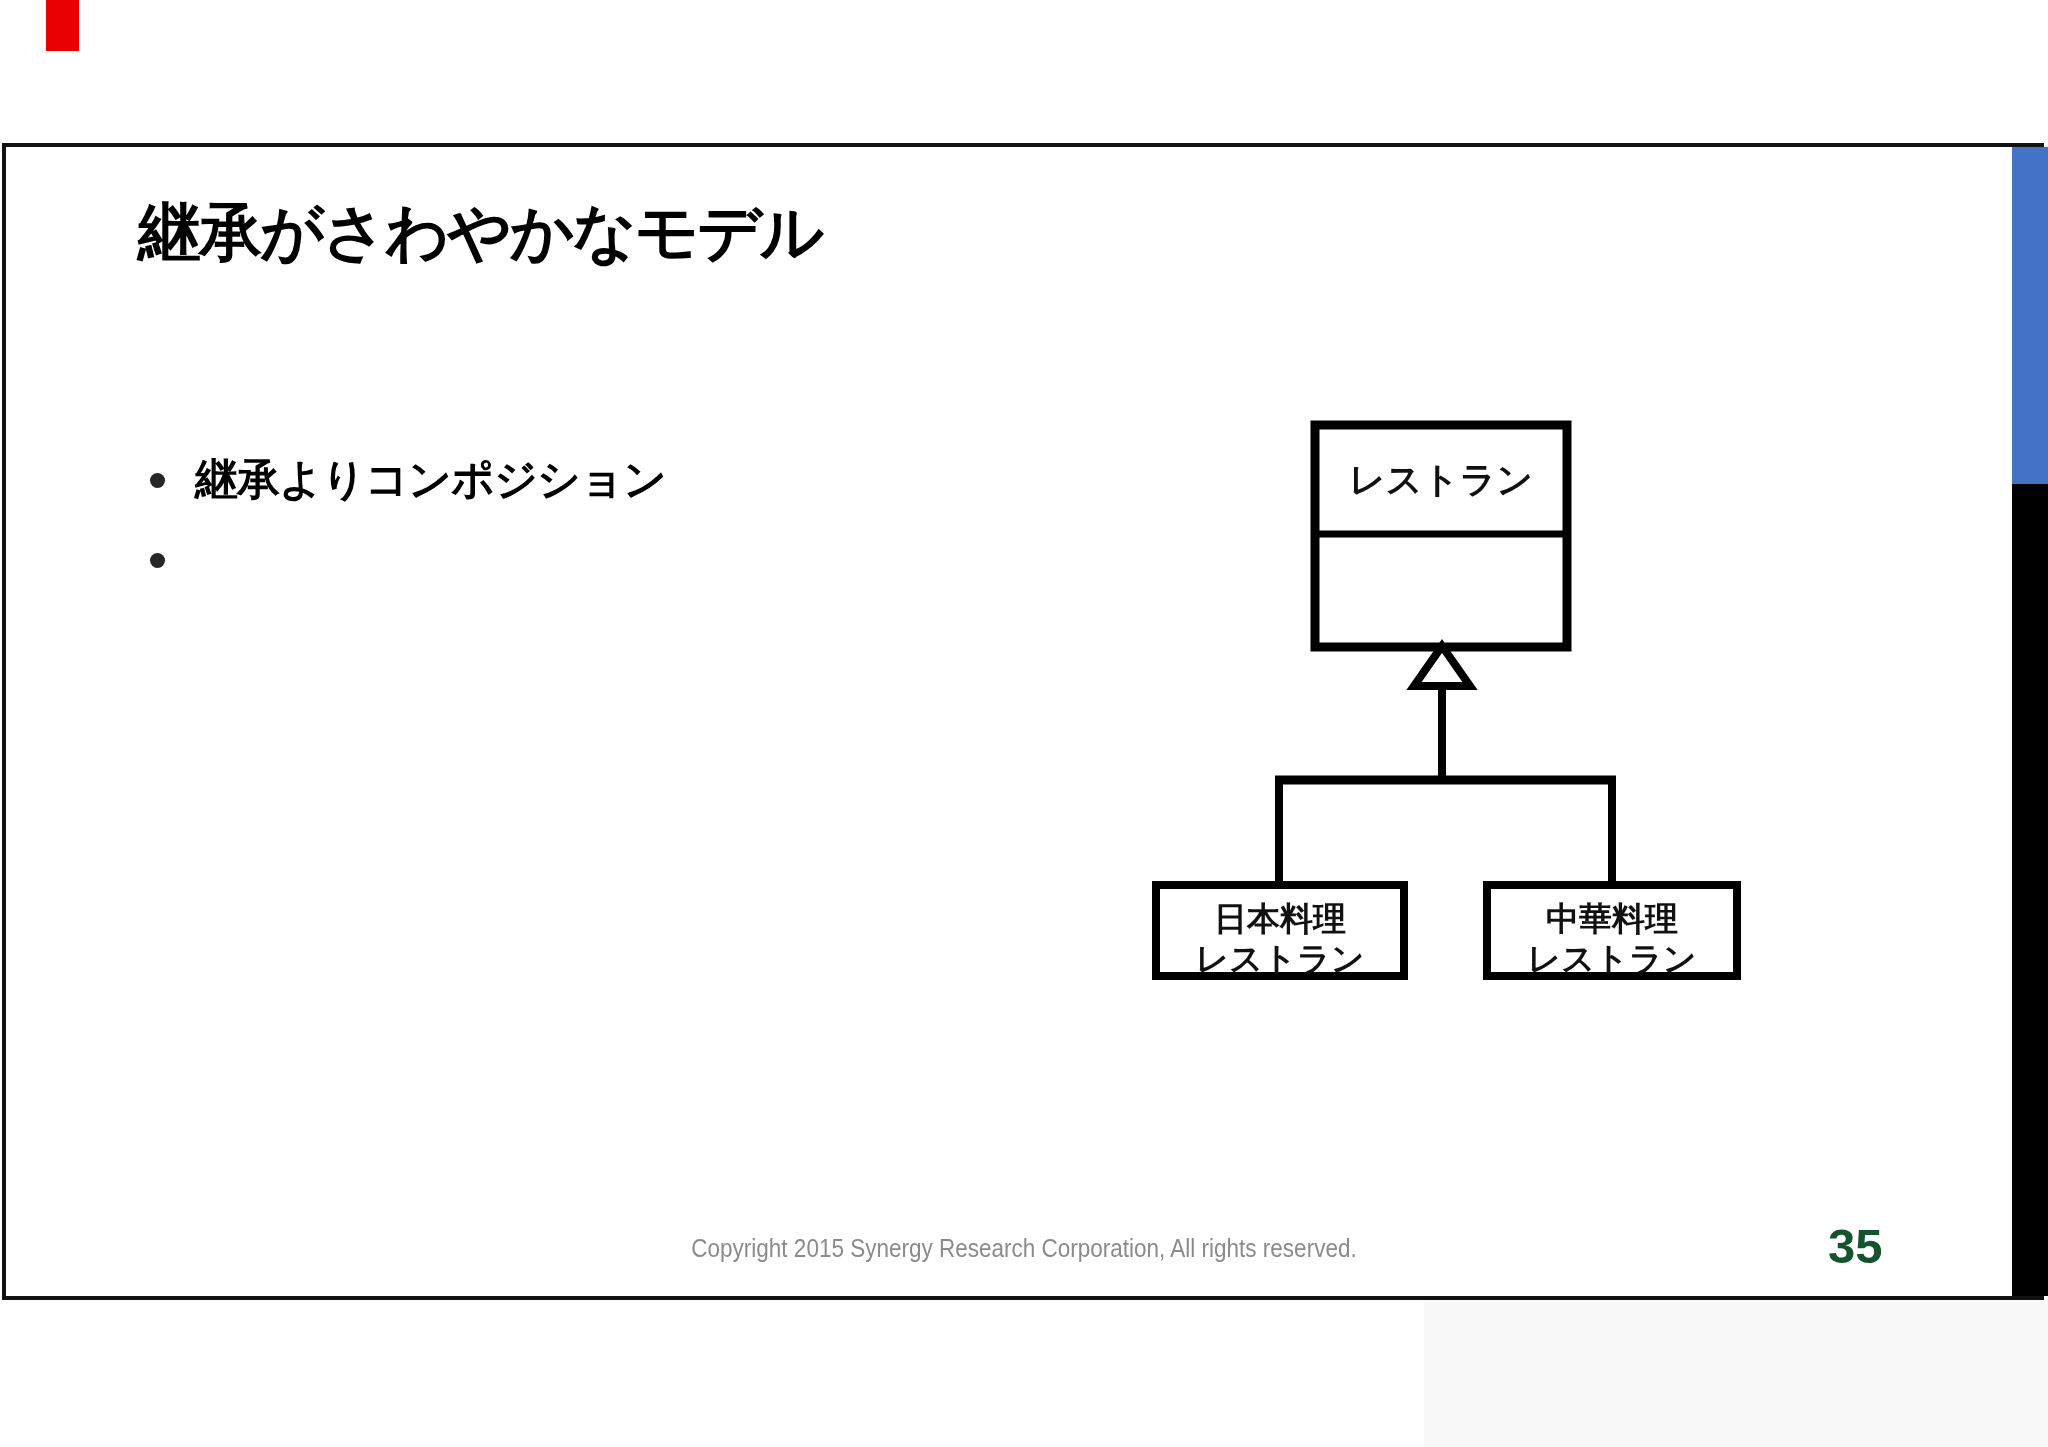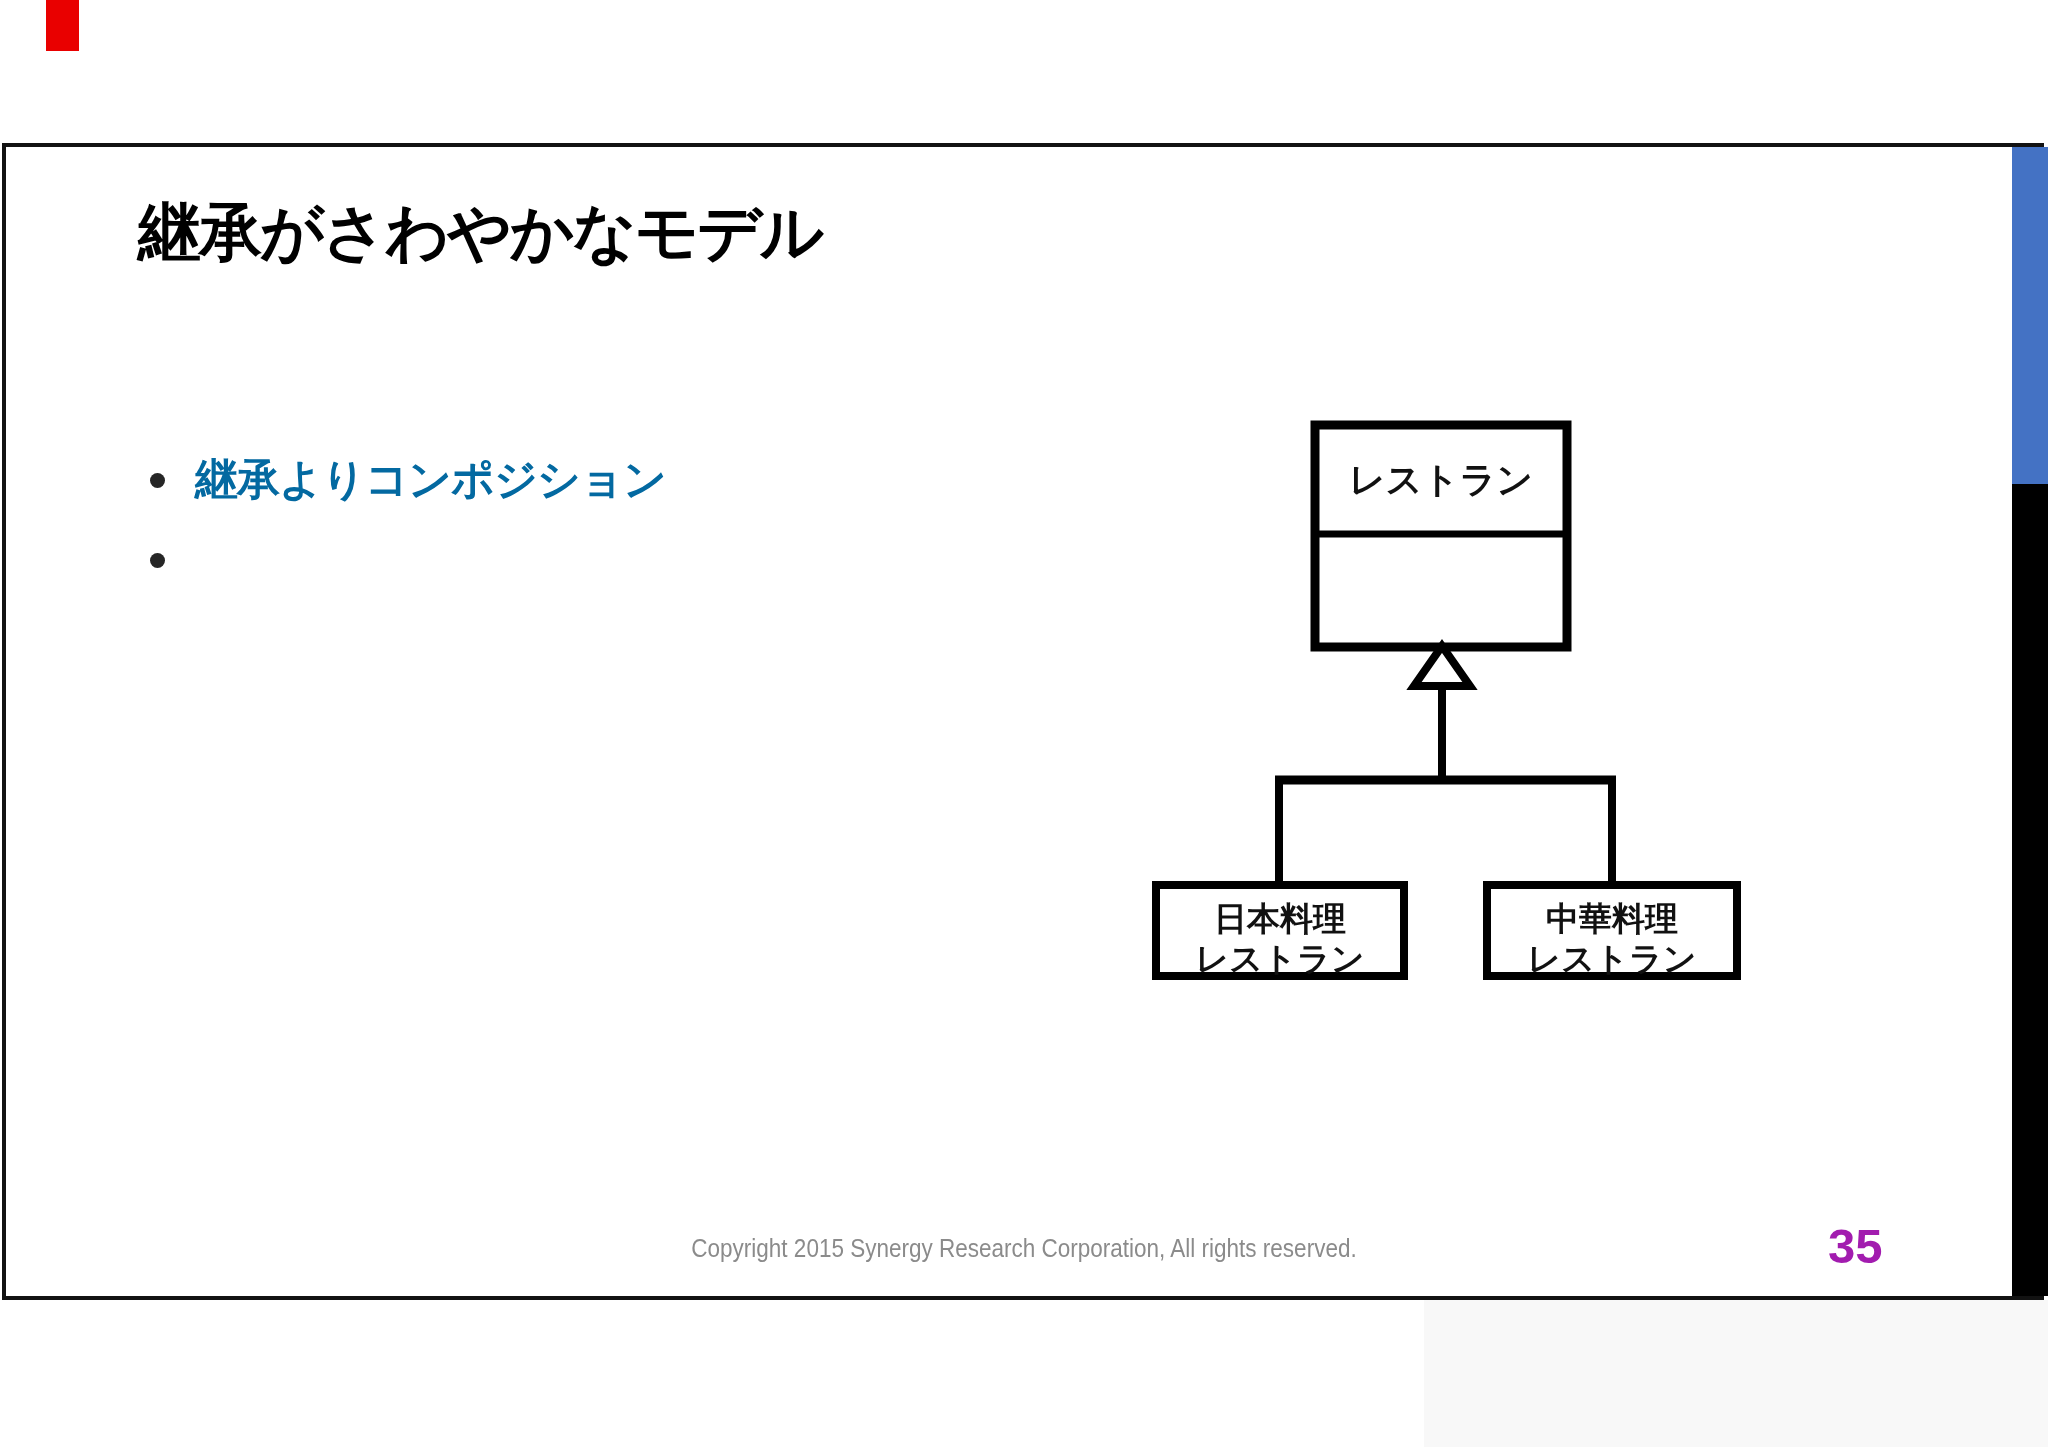--- a/index.html
+++ b/index.html
@@ -40,21 +40,21 @@
   .bullet-list{
     left:150px;top:440px;
     margin:0;padding:0;list-style:none;
   }
   .bullet-item{
     display:flex;align-items:center;
     height:80px;
     font-size:43px;
     font-weight:800;
     letter-spacing:-1px;
-    color:#0369a1;
+    color:#000000;
     white-space:nowrap;
   }
   .bullet-dot{
     flex:0 0 auto;
     width:15px;height:15px;border-radius:50%;
     background:#262626;
     margin-right:30px;
   }
   .diagram-svg{
     left:1100px;top:380px;width:700px;height:700px;
@@ -71,21 +71,21 @@
     color:#8b8b8b;
     letter-spacing:0px;
     transform:scaleX(0.9);
     transform-origin:50% 50%;
     white-space:nowrap;
   }
   .page-number{
     left:1828px;top:1218px;
     font-size:49px;
     font-weight:bold;
-    color:#a21caf;
+    color:#14532d;
   }
   .bottom-right-tint{
     left:1424px;top:1300px;width:624px;height:147px;
     background:#f8f8f8;
   }
 </style>
 </head>
 <body>
 
 <div class="page">

